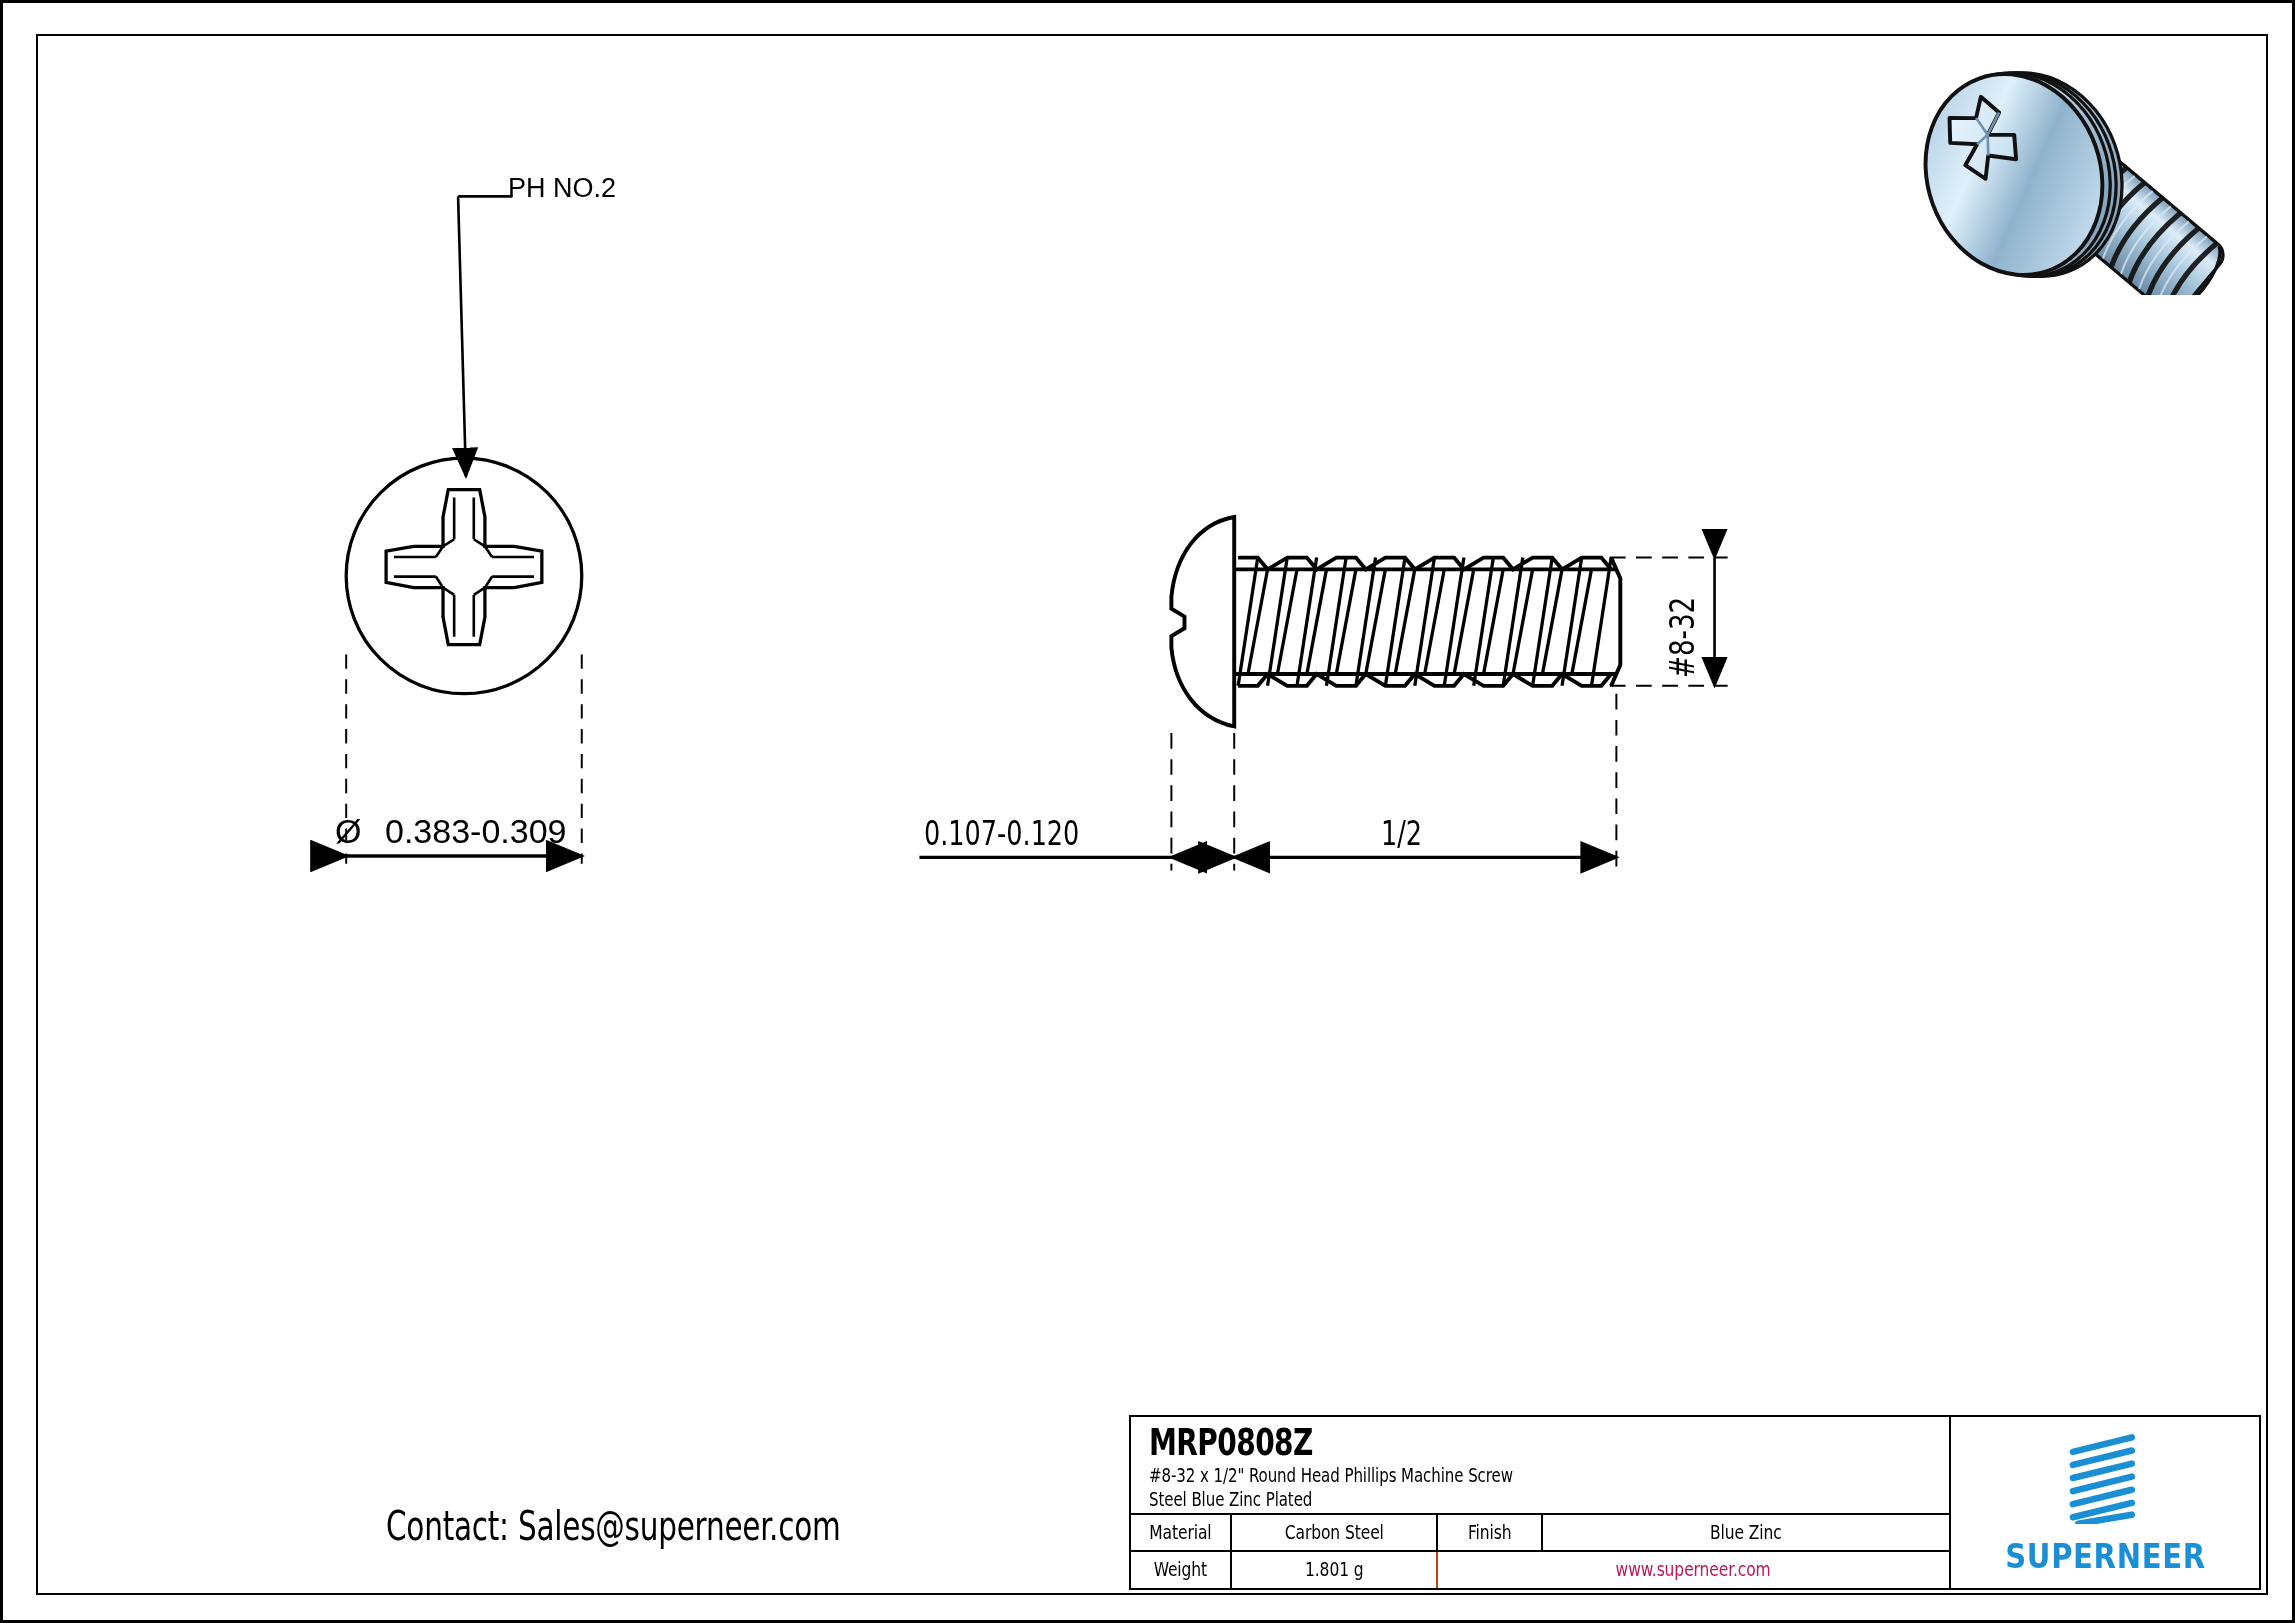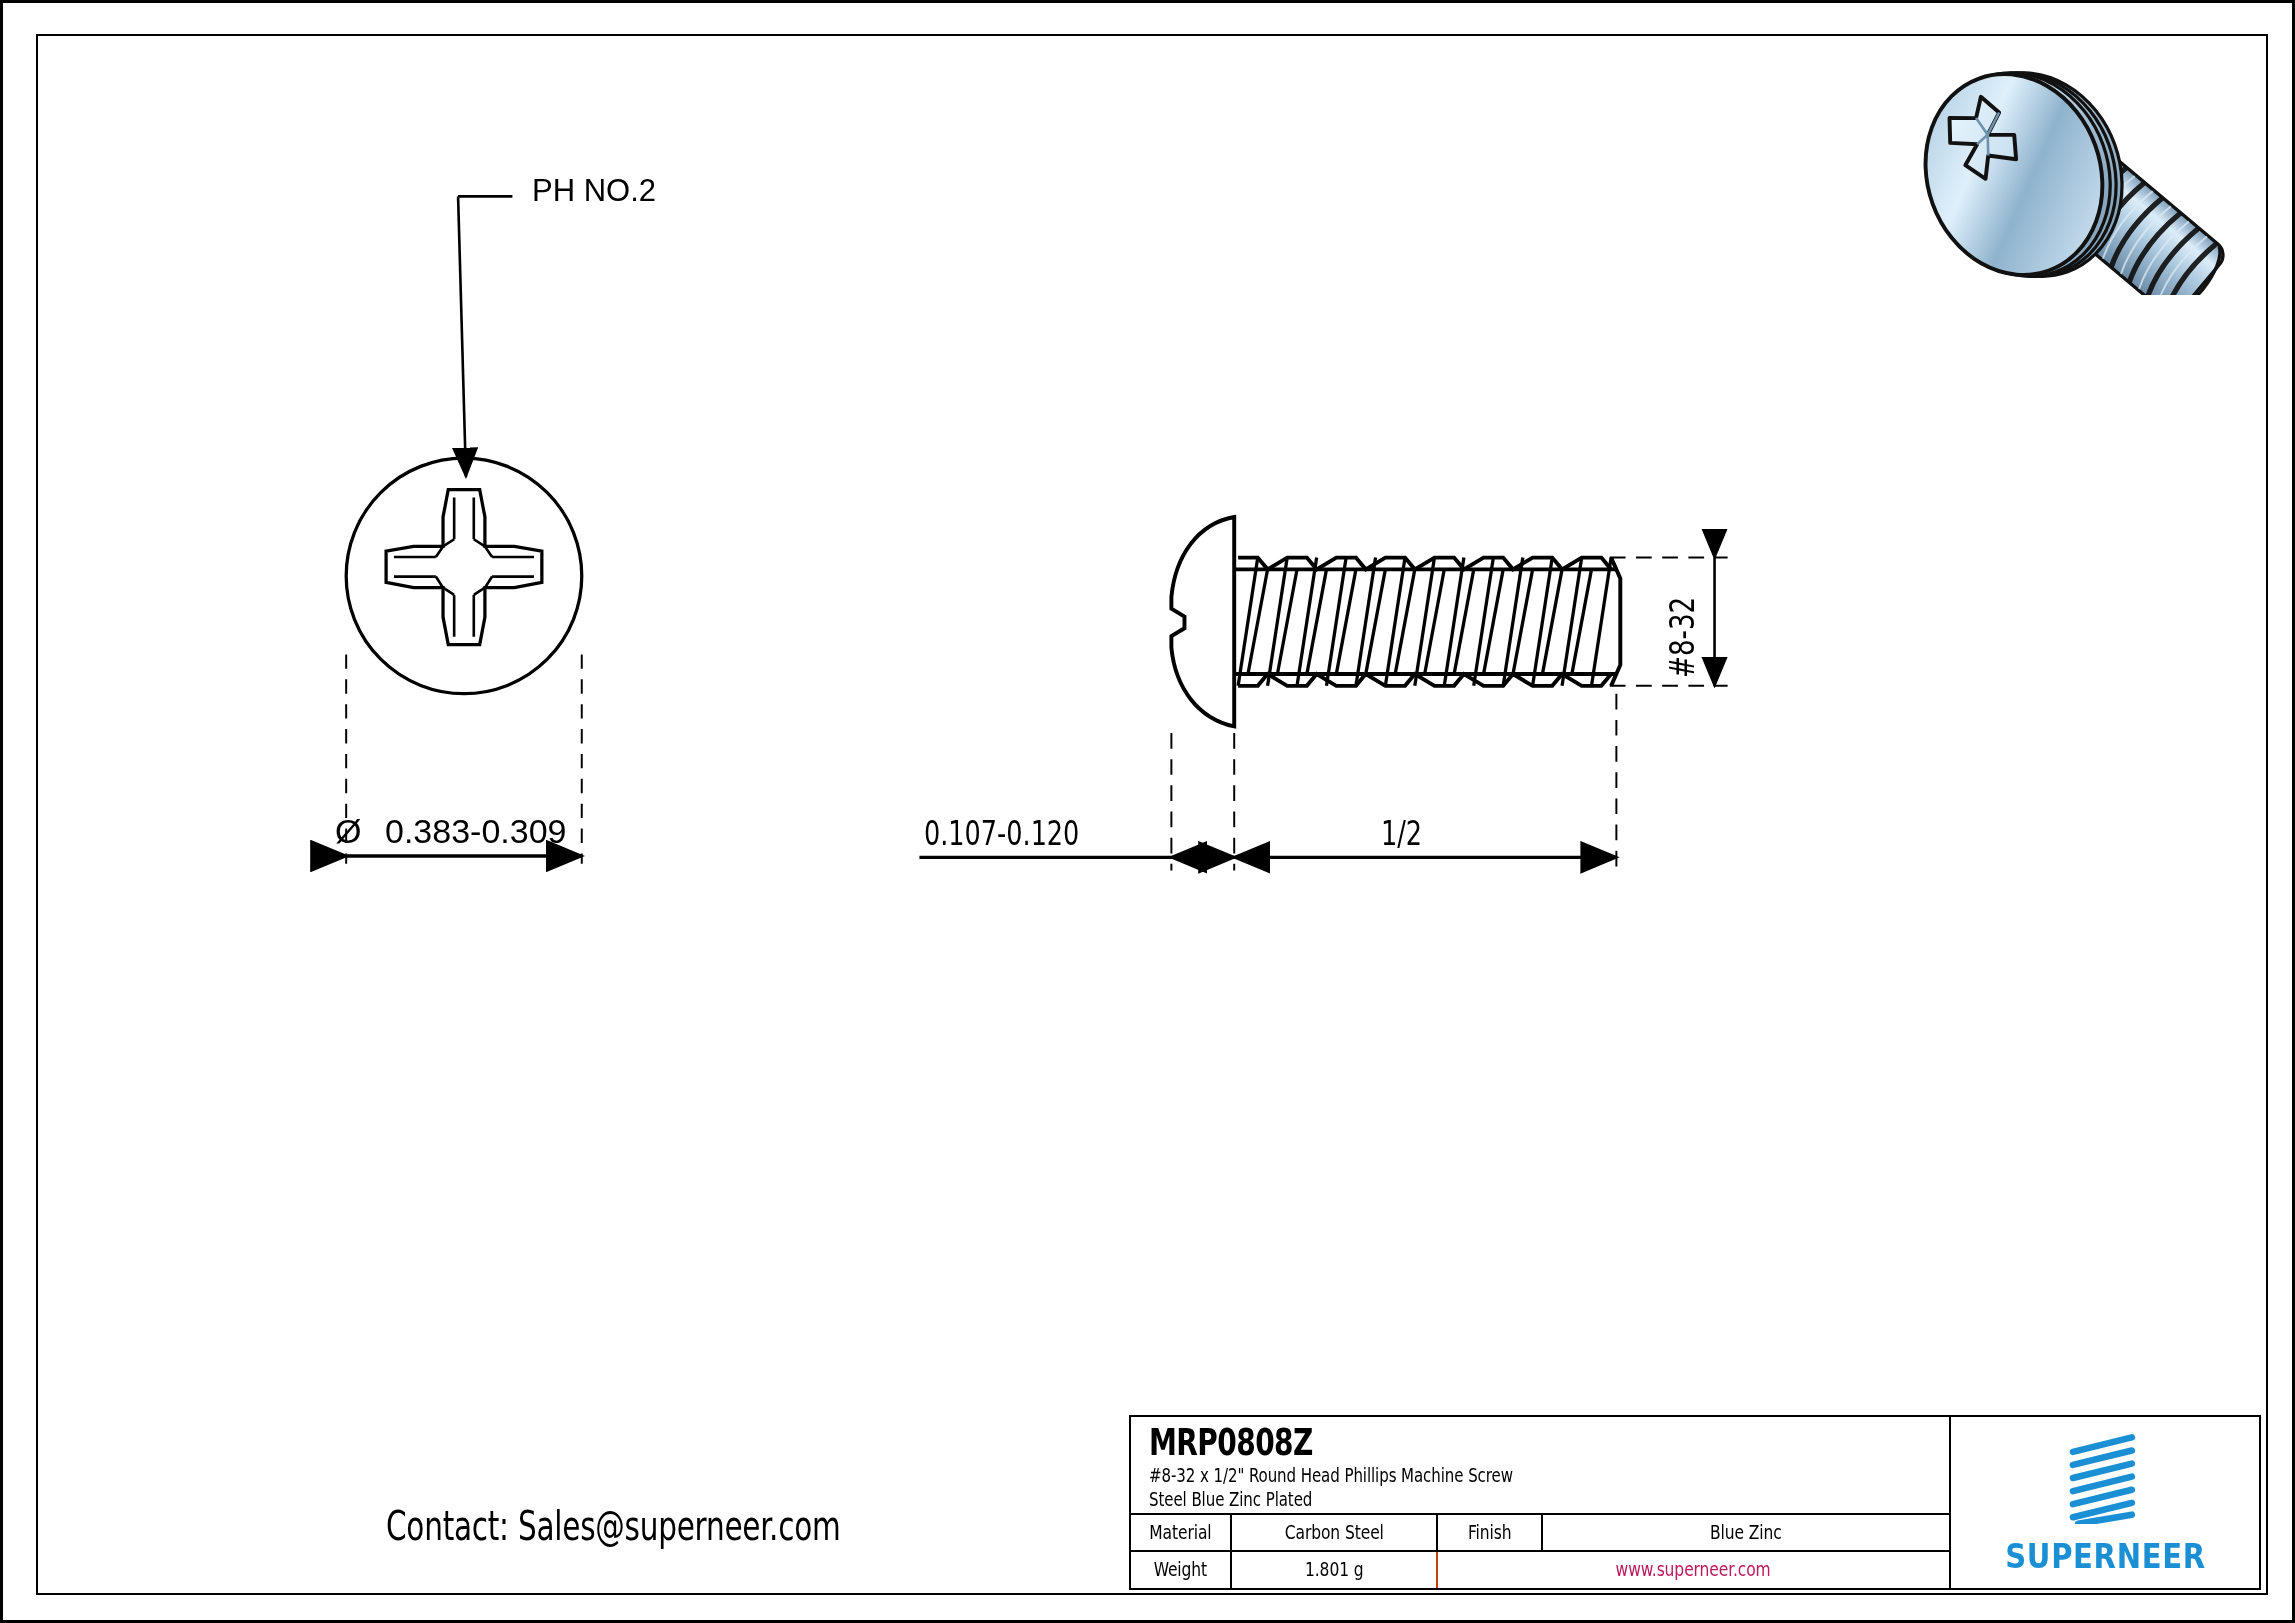--- a/index.html
+++ b/index.html
@@ -285,21 +285,21 @@
       <line x1="2470" y1="1060" x2="2470" y2="1330"></line>
     </g>
 
     <line x1="1405" y1="1310" x2="1790" y2="1310" stroke-width="5"></line>
     <line x1="1790" y1="1310" x2="1886" y2="1310" stroke-width="5" marker-start="url(#arrIn)" marker-end="url(#arrOut)"></line>
 
     <line x1="1886" y1="1310" x2="2470" y2="1310" stroke-width="5" marker-start="url(#arrOut)" marker-end="url(#arrIn)"></line>
   </g>
 </svg>
 
-<div class="dwg-text" style="left:532px; top:173px; font-size:31px;">PH NO.2</div>
+<div class="dwg-text" style="left:508px; top:173px; font-size:27px;">PH NO.2</div>
 
 <div class="dwg-text" style="left:335px; top:812px; font-size:34px;">Ø</div>
 
 <div class="dwg-text" style="left:385px; top:812px; font-size:34px;">0.383-0.309</div>
 
 <div class="dwg-text" style="left:924px; top:814px; font-size:33px;
      font-family:'Liberation Sans Narrow','DejaVu Sans Condensed','Liberation Sans',sans-serif;
      transform:scaleX(0.86); transform-origin:left top;">0.107-0.120</div>
 
 <div class="dwg-text" style="left:1381px; top:814px; font-size:33px;

